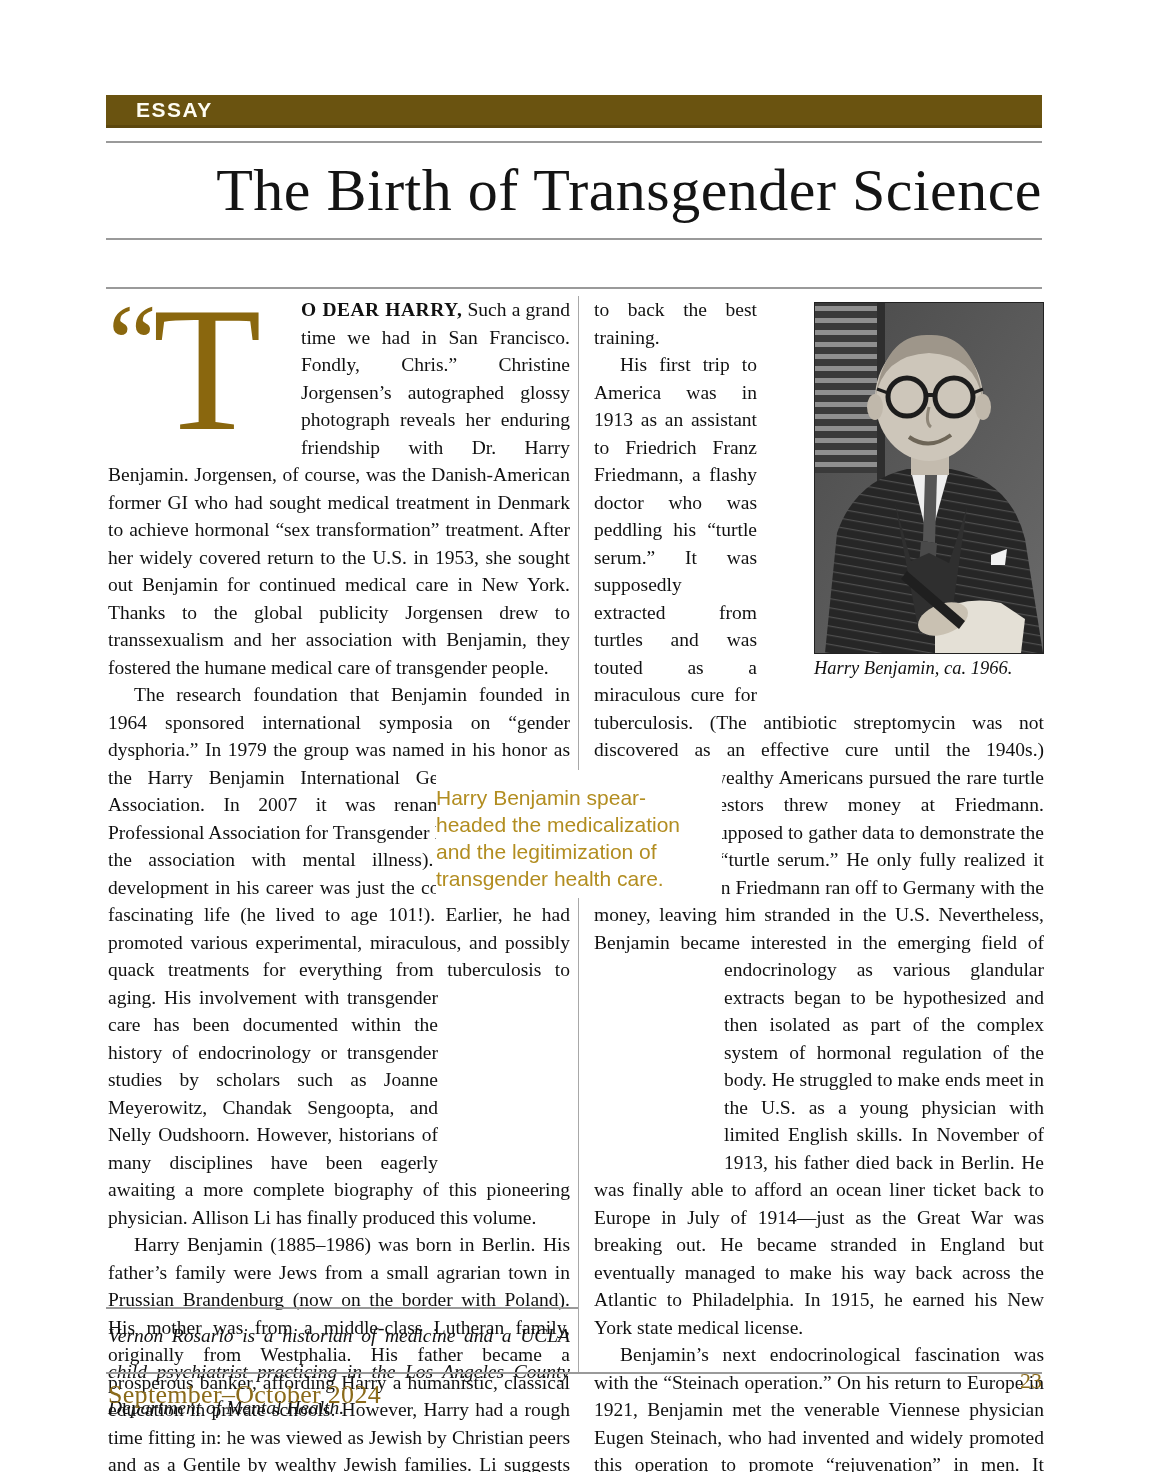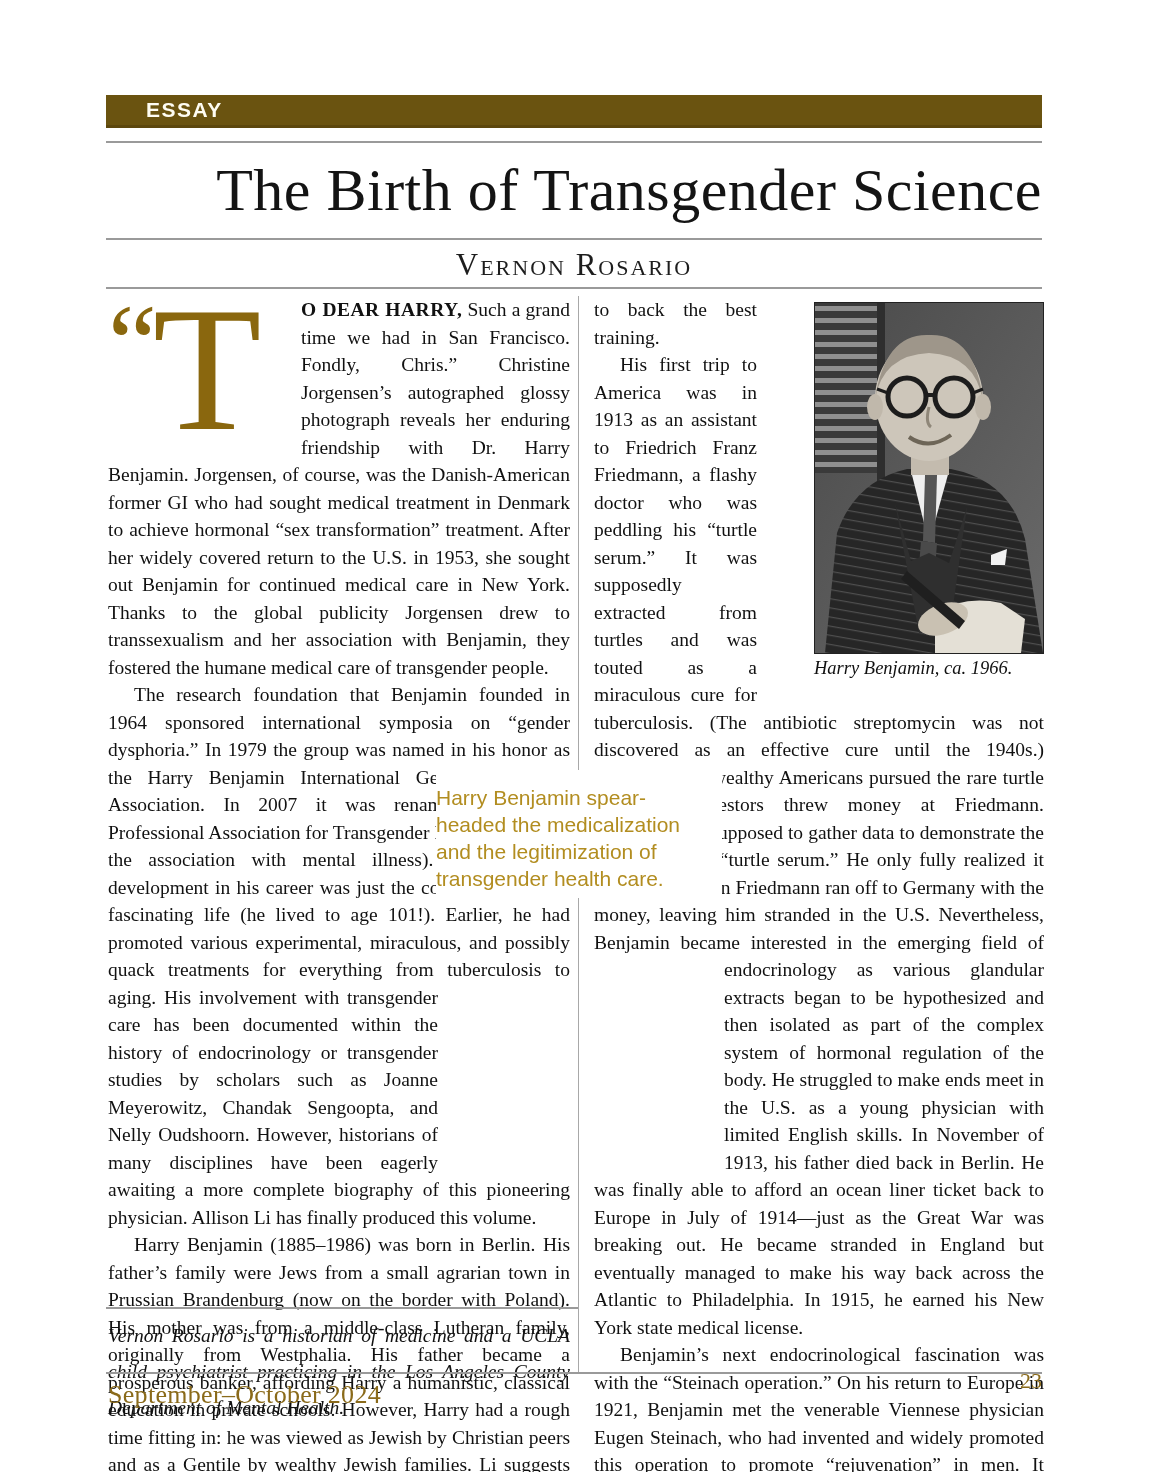--- a/index.html
+++ b/index.html
@@ -17,21 +17,21 @@
     position:absolute;left:106px;top:95px;width:936px;height:33px;
     background:#6a5310;
     border-bottom:3px solid #5c470d;
     box-sizing:border-box;
   }
   .kicker-bar span{
     display:block;
     font-family:"Liberation Sans", sans-serif;
     font-weight:bold;font-size:21px;line-height:30px;
     letter-spacing:1.5px;color:#fffdf2;
-    padding-left:40px;
+    padding-left:30px;
   }
   .rule{position:absolute;left:106px;width:936px;height:2px;background:#9a9a9a;}
   .rule-1{top:141px;}
   .rule-2{top:238px;}
   .rule-3{top:287px;}
   .page-title{
     position:absolute;left:106px;top:146px;width:936px;
     text-align:right;
     font-size:60px;line-height:88px;
     font-weight:normal;color:#141414;
@@ -126,21 +126,20 @@
 <body>
 
 <div class="page">
 
   <div class="kicker-bar">
     <span>ESSAY</span>
   </div>
   <div class="rule rule-1"></div>
   <h1 class="page-title">The Birth of Transgender Science</h1>
   <div class="rule rule-2"></div>
-  <div class="byline">Vernon Rosario</div>
   <div class="rule rule-3"></div>
 
   <div class="column-divider"></div>
 
   <div class="col col-left">
     <p>
       <span class="dropcap-block">
           <span class="dropcap-quote">“</span>
           <span class="dropcap-letter">T</span>
         </span><span class="smallcaps">O DEAR HARRY,</span><span> Such a grand time we had in San Francisco. Fondly, Chris.” Christine Jorgensen’s autographed glossy photograph reveals her enduring friendship with Dr. Harry Benjamin. Jorgensen, of course, was the Danish-American former GI who had sought medical treatment in Denmark to achieve hormonal “sex transformation” treatment. After her widely covered return to the U.S. in 1953, she sought out Benjamin for continued medical care in New York. Thanks to the global publicity Jorgensen drew to transsexualism and her association with Benjamin, they fostered the humane medical care of transgender people.</span>

